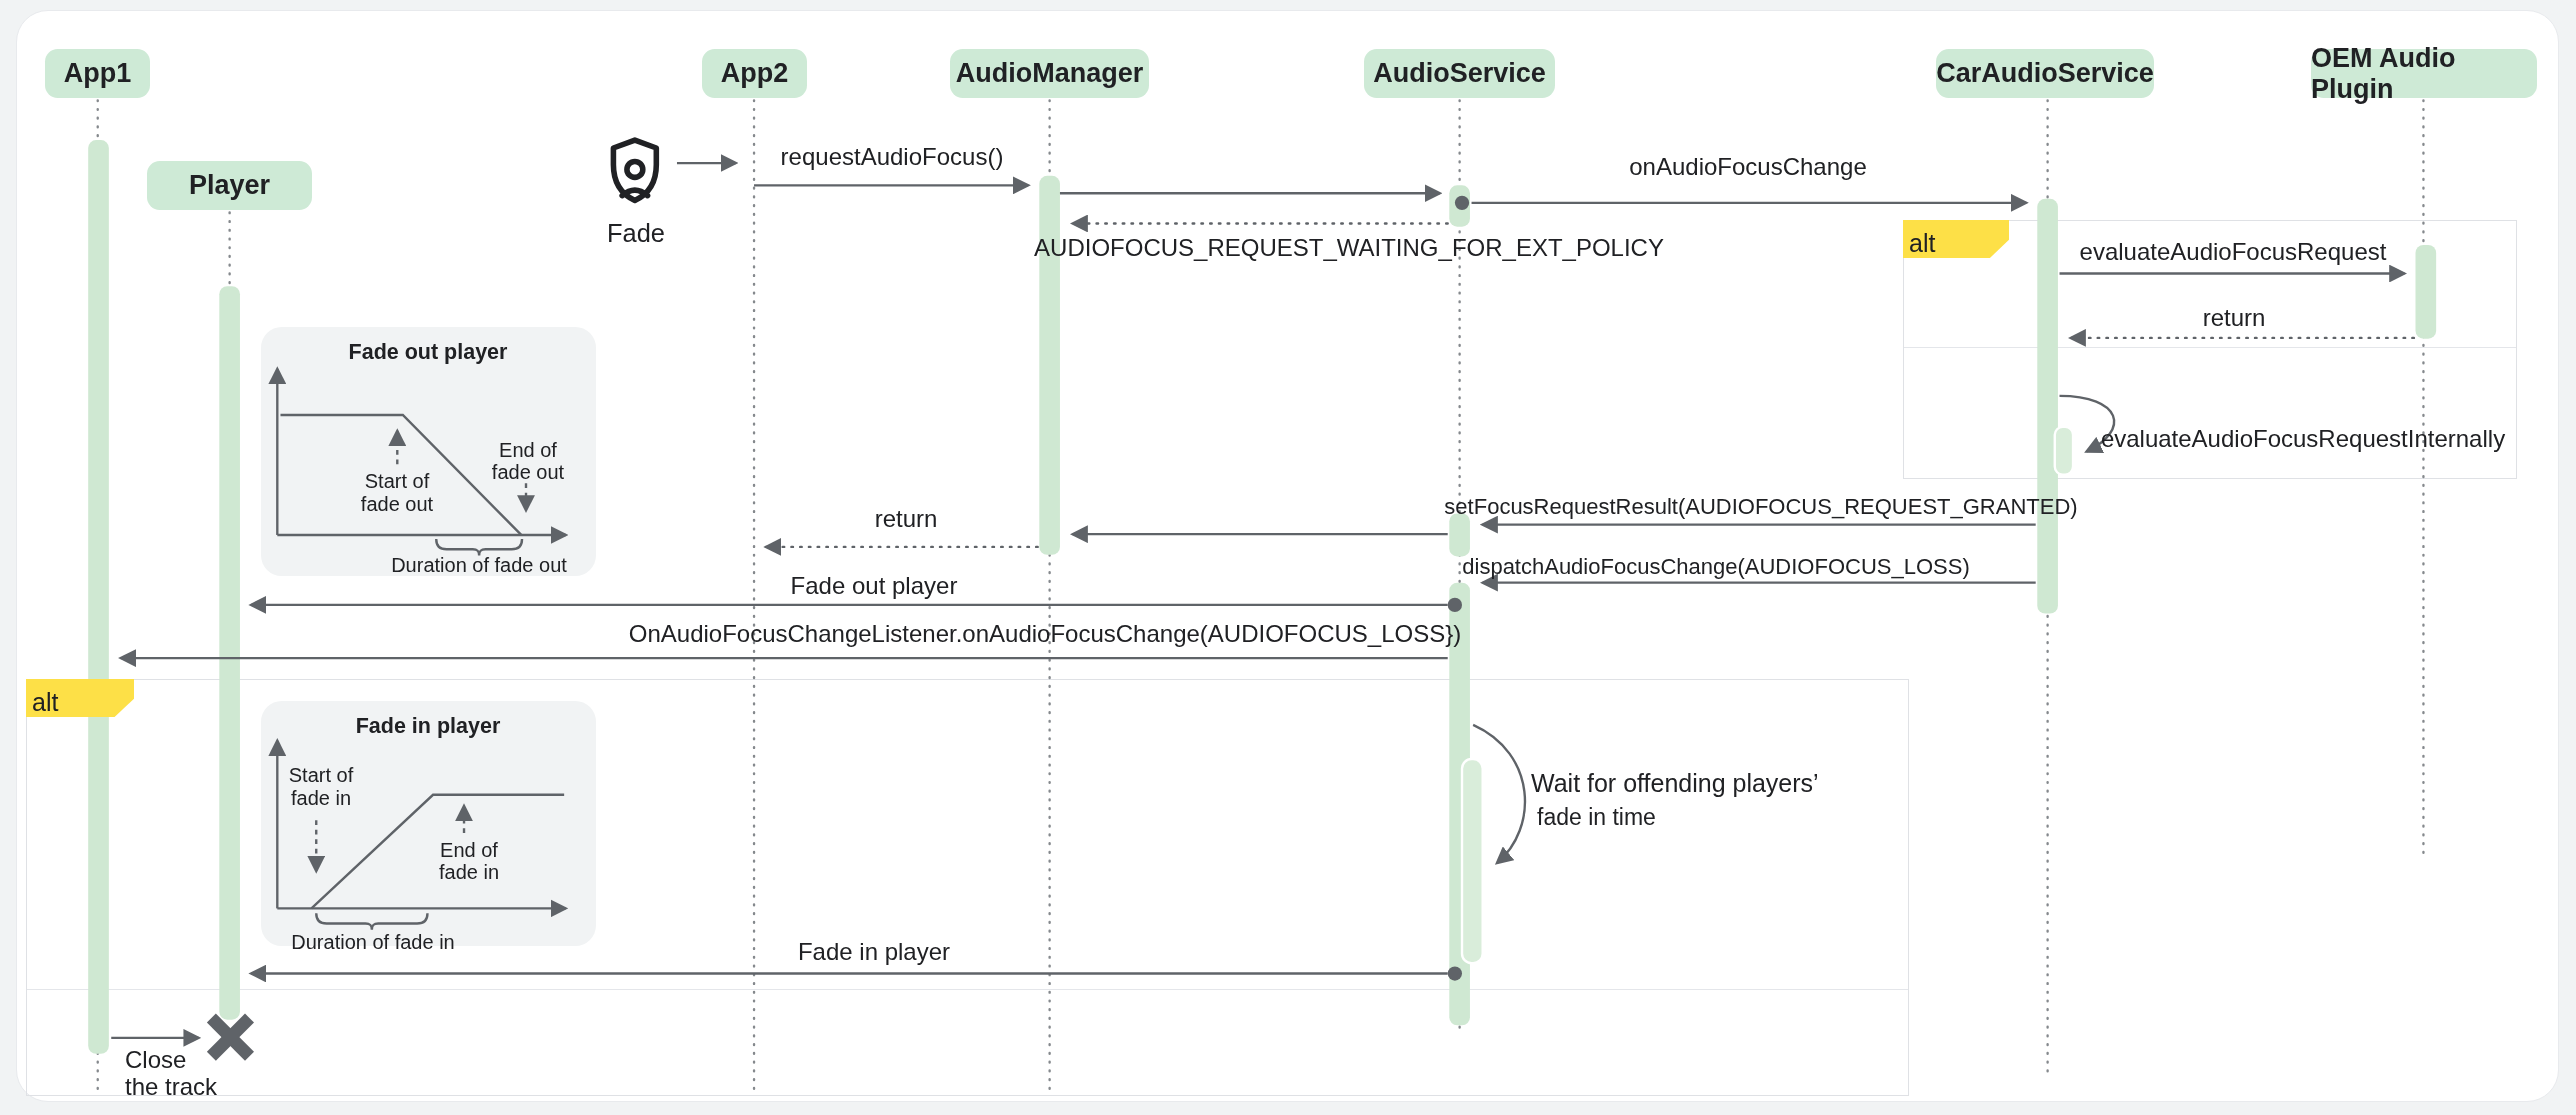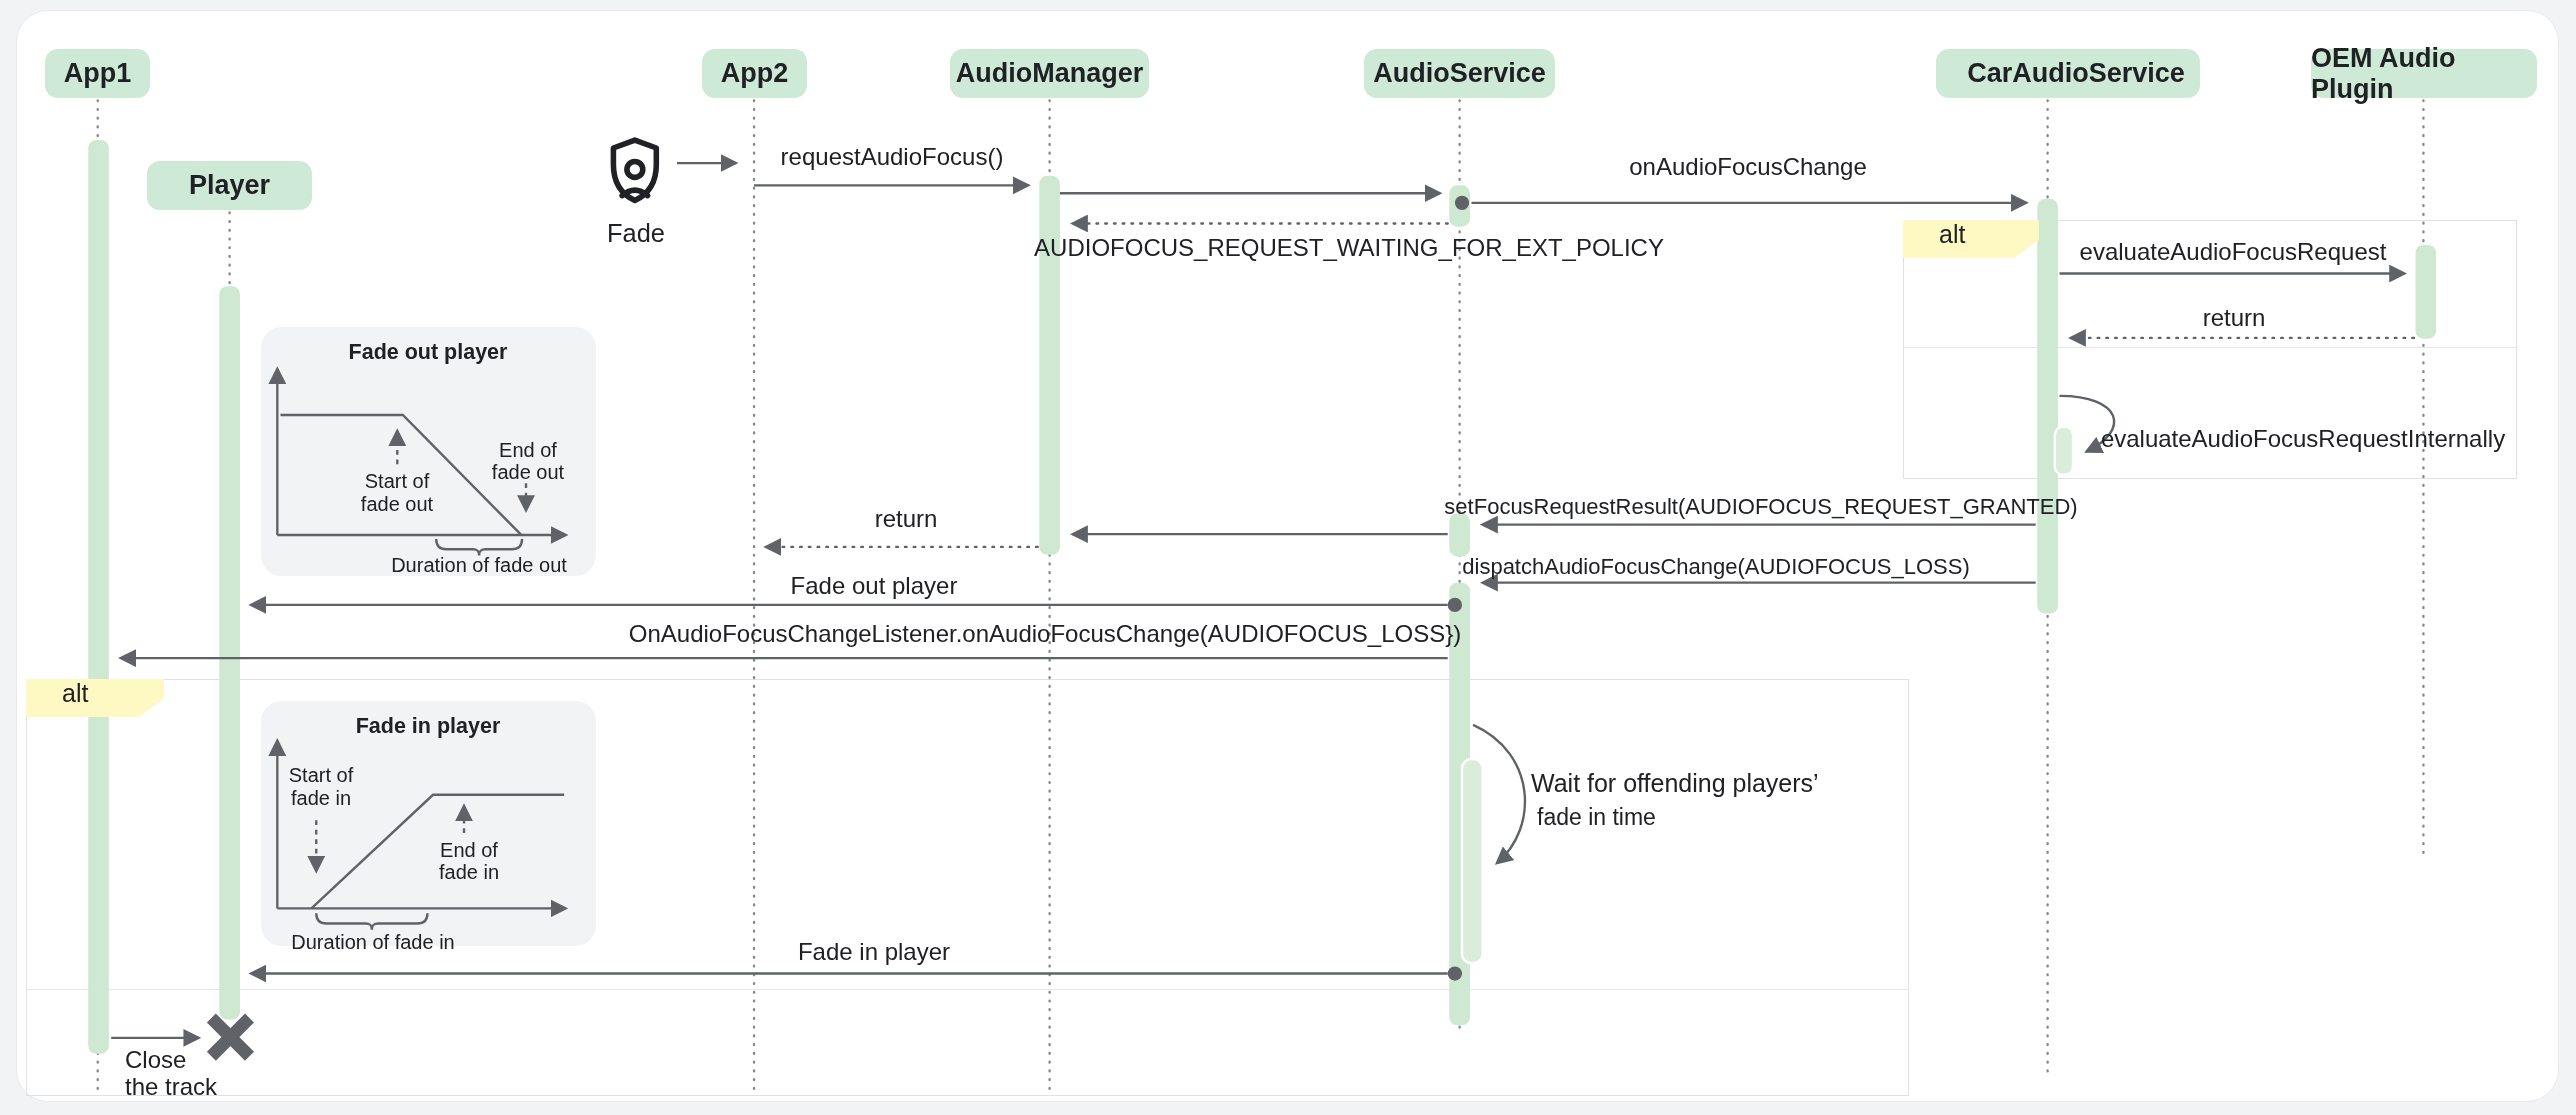--- a/index.html
+++ b/index.html
@@ -3,22 +3,22 @@
 <meta charset="utf-8">
 <style>
   html,body{margin:0;padding:0;background:#f1f3f4;font-family:"Liberation Sans",sans-serif;}
   #stage{position:relative;width:2576px;height:1116px;background:#f1f3f4;overflow:hidden;}
   .card{position:absolute;left:16px;top:9.5px;width:2541px;height:1090px;background:#ffffff;
         border:1.6px solid #e8eaed;border-radius:32px;}
   .pill{position:absolute;height:49px;background:#ceead6;border-radius:12.7px;display:flex;
         align-items:center;justify-content:center;font-weight:bold;font-size:27px;color:#202124;z-index:6;}
   .frame{position:absolute;border:1.6px solid #dfe1e5;z-index:2;}
   .frame .divider{position:absolute;left:0;width:100%;height:0;border-top:1.6px solid #e4e6ea;}
-  .altpill{position:absolute;background:#fef9c3;display:flex;align-items:flex-start;
-           padding-left:36px;font-size:25px;color:#202124;z-index:5;
+  .altpill{position:absolute;background:#fde047;display:flex;align-items:flex-end;
+           padding-left:6px;font-size:25px;color:#202124;z-index:5;
            clip-path:polygon(0 0,100% 0,100% 52%,82% 100%,0 100%);}
   .panel{position:absolute;background:#f1f3f4;border-radius:20.7px;z-index:2;}
   .label{position:absolute;white-space:nowrap;color:#202124;font-size:24px;z-index:7;
          transform:translateX(-50%);}
   .label.sm{font-size:22px;}
   .label.leftal{transform:none;}
   .inset-t{position:absolute;white-space:nowrap;color:#202124;font-size:20px;z-index:7;transform:translateX(-50%);}
   .inset-title{position:absolute;white-space:nowrap;color:#202124;font-size:21.5px;font-weight:bold;z-index:7;transform:translateX(-50%);}
   svg.overlay{position:absolute;left:0;top:0;z-index:4;}
   svg .ln{stroke:#5f6368;stroke-width:3;fill:none;}
@@ -141,21 +141,21 @@
     </div>
   <div class="pill" style="left:702px;top:49px;width:105px;">
       <span>App2</span>
     </div>
   <div class="pill" style="left:950px;top:49px;width:199px;text-align:center;">
       <span>AudioManager</span>
     </div>
   <div class="pill" style="left:1364px;top:49px;width:191px;">
       <span>AudioService</span>
     </div>
-  <div class="pill" style="left:1936px;top:49px;width:248px;padding-left:16px;">
+  <div class="pill" style="left:1936px;top:49px;width:218px;">
       <span>CarAudioService</span>
     </div>
   <div class="pill" style="left:2311px;top:49px;width:226px;">
       <span>OEM Audio Plugin</span>
     </div>
 
   <div class="label" style="left:636px;top:219px;font-size:25.4px;">Fade</div>
 
   <div class="label" style="left:892px;top:143px;">requestAudioFocus()</div>
   <div class="label" style="left:1748px;top:153px;">onAudioFocusChange</div>

